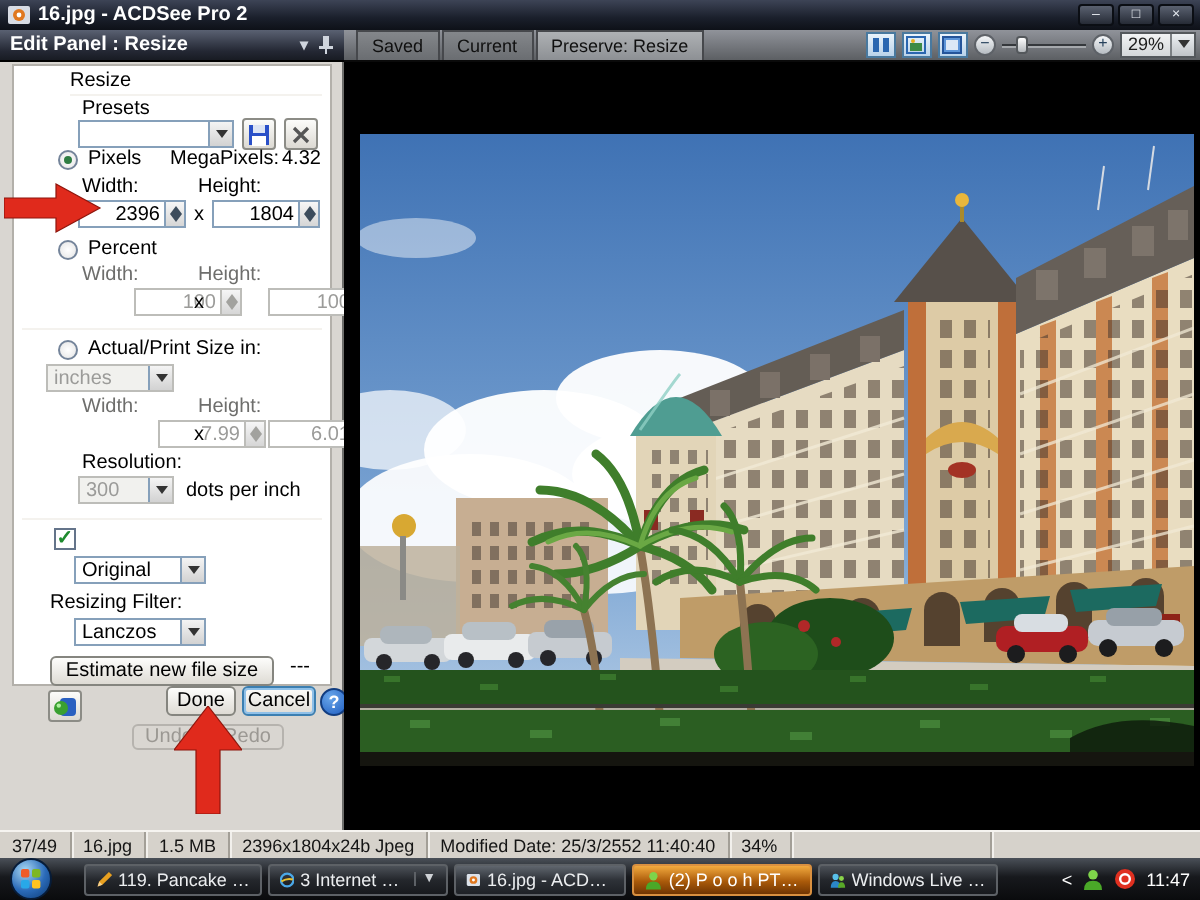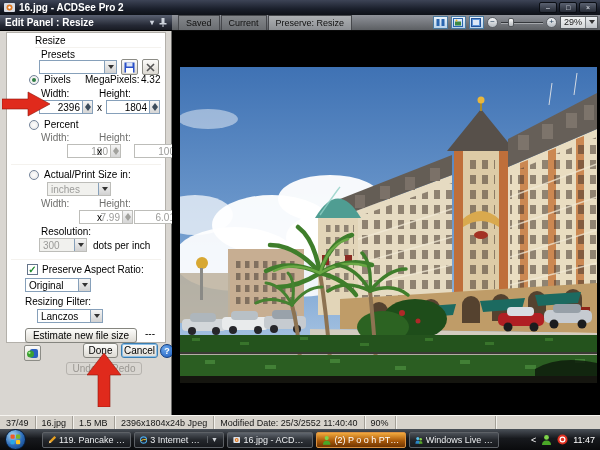--- a/index.html
+++ b/index.html
@@ -80,21 +80,21 @@
     background:radial-gradient(circle at 35% 30%, #6aa7ea, #1d5cc0); border:1px solid #123d80;
     color:#fff; font-weight:bold; font-size:9px; line-height:12px; }
   .red-arrow { position:absolute; z-index:5; }
 
   
   .preview-area { position:absolute; left:172px; top:31px; width:428px; height:384px; background:#000; }
   .photo { position:absolute; left:8px; top:36px; width:417px; height:316px; display:block; }
 
   
   .statusbar { position:absolute; left:0; top:415px; width:600px; height:14px; background:#d6d2cb;
-    border-top:1px solid #f6f4f0; display:flex; font-size:9px; color:#151515; }
+    border-top:1px solid #f6f4f0; display:flex; font-size:9px; color:#151515;text-align:right; }
   .status-seg { padding:2px 6px 0; border-right:1px solid #a39f97; box-shadow:1px 0 0 #f2f0ec; white-space:nowrap; }
 
   
   .taskbar { position:absolute; left:0; top:429px; width:600px; height:21px;
     background:linear-gradient(#4a5058,#17191d 45%,#0a0b0d); display:flex; align-items:center; }
   .orb { position:relative; width:21px; height:21px; margin-left:5px; border-radius:50%; flex:0 0 auto;
     background:radial-gradient(circle at 35% 28%, #a8d8f4, #2a6ab8 55%, #0c3a74); border:1px solid #071c38; padding:0; }
   .tb-btn { height:16px; margin-left:3px; display:flex; align-items:center; gap:3px; padding:0 5px;
     background:linear-gradient(#4c5158,#24272c 50%,#17191d); border:1px solid #5d6166; border-radius:2px;
     color:#eceef0; font-size:9px; white-space:nowrap; overflow:hidden; flex:0 0 auto; }
@@ -242,21 +242,21 @@
         <span class="spinbtns">
             <span class="sb up"></span>
             <span class="sb dn"></span>
           </span>
       </div>
 
       <div class="sep" style="left:4px;top:131px;width:150px;"></div>
 
       <span class="p radio" style="left:22px;top:137px;"></span>
       <span class="p lbl" style="left:37px;top:136px;">Actual/Print Size in:</span>
-      <div class="p combo dis" style="left:40px;top:149px;width:64px;">
+      <div class="p combo dis" style="left:16px;top:149px;width:64px;">
         <span>inches</span>
         <span class="carrow">
             <span class="tri"></span>
           </span>
       </div>
       <span class="p lbl" style="left:34px;top:165px;color:#6e6e6c;">Width:</span>
       <span class="p lbl" style="left:92px;top:165px;color:#6e6e6c;">Height:</span>
       <div class="p spin dis" style="left:32px;top:177px;padding-left:12px;">
         <input disabled="" value="7.99" style="">
         <span class="spinbtns">
@@ -278,22 +278,21 @@
         <span>300</span>
         <span class="carrow">
             <span class="tri"></span>
           </span>
       </div>
       <span class="p lbl" style="left:86px;top:207px;">dots per inch</span>
 
       <div class="sep" style="left:4px;top:226px;width:150px;"></div>
 
       <span class="p checkbox" style="left:20px;top:231px;">✓</span>
-      <span class="p lbl" style="left:35px;top:231px;">Preserve Aspect Ratio:</span>
-      <div class="p combo" style="left:18px;top:245px;width:66px;">
+      <div class="p combo" style="left:30px;top:245px;width:66px;">
         <span>Original</span>
         <span class="carrow">
             <span class="tri"></span>
           </span>
       </div>
 
       <span class="p lbl" style="left:18px;top:263px;">Resizing Filter:</span>
       <div class="p combo" style="left:30px;top:276px;width:66px;">
         <span>Lanczos</span>
         <span class="carrow">
@@ -544,21 +543,21 @@
       </g>
     </svg>
   </div>
 
   <div class="statusbar">
     <span class="status-seg" style="min-width:30px;">37/49</span>
     <span class="status-seg" style="min-width:36px;">16.jpg</span>
     <span class="status-seg" style="min-width:42px;">1.5 MB</span>
     <span class="status-seg" style="min-width:66px;">2396x1804x24b Jpeg</span>
     <span class="status-seg" style="min-width:122px;">Modified Date: 25/3/2552 11:40:40</span>
-    <span class="status-seg" style="min-width:30px;">90%</span>
+    <span class="status-seg" style="min-width:30px;">34%</span>
     <span class="status-seg" style="min-width:100px;"></span>
     <span class="status-seg" style="flex:1;border-right:none;"></span>
   </div>
 
   <div class="taskbar">
     <button class="orb">
       <svg width="19" height="19" viewBox="0 0 19 19" style="position:absolute;left:0;top:0;">
         <rect x="4.5" y="4.5" width="4.2" height="4.2" rx="1" fill="#f05a28"></rect>
         <rect x="10" y="4.5" width="4.2" height="4.2" rx="1" fill="#7db724"></rect>
         <rect x="4.5" y="10" width="4.2" height="4.2" rx="1" fill="#28a8e8"></rect>

